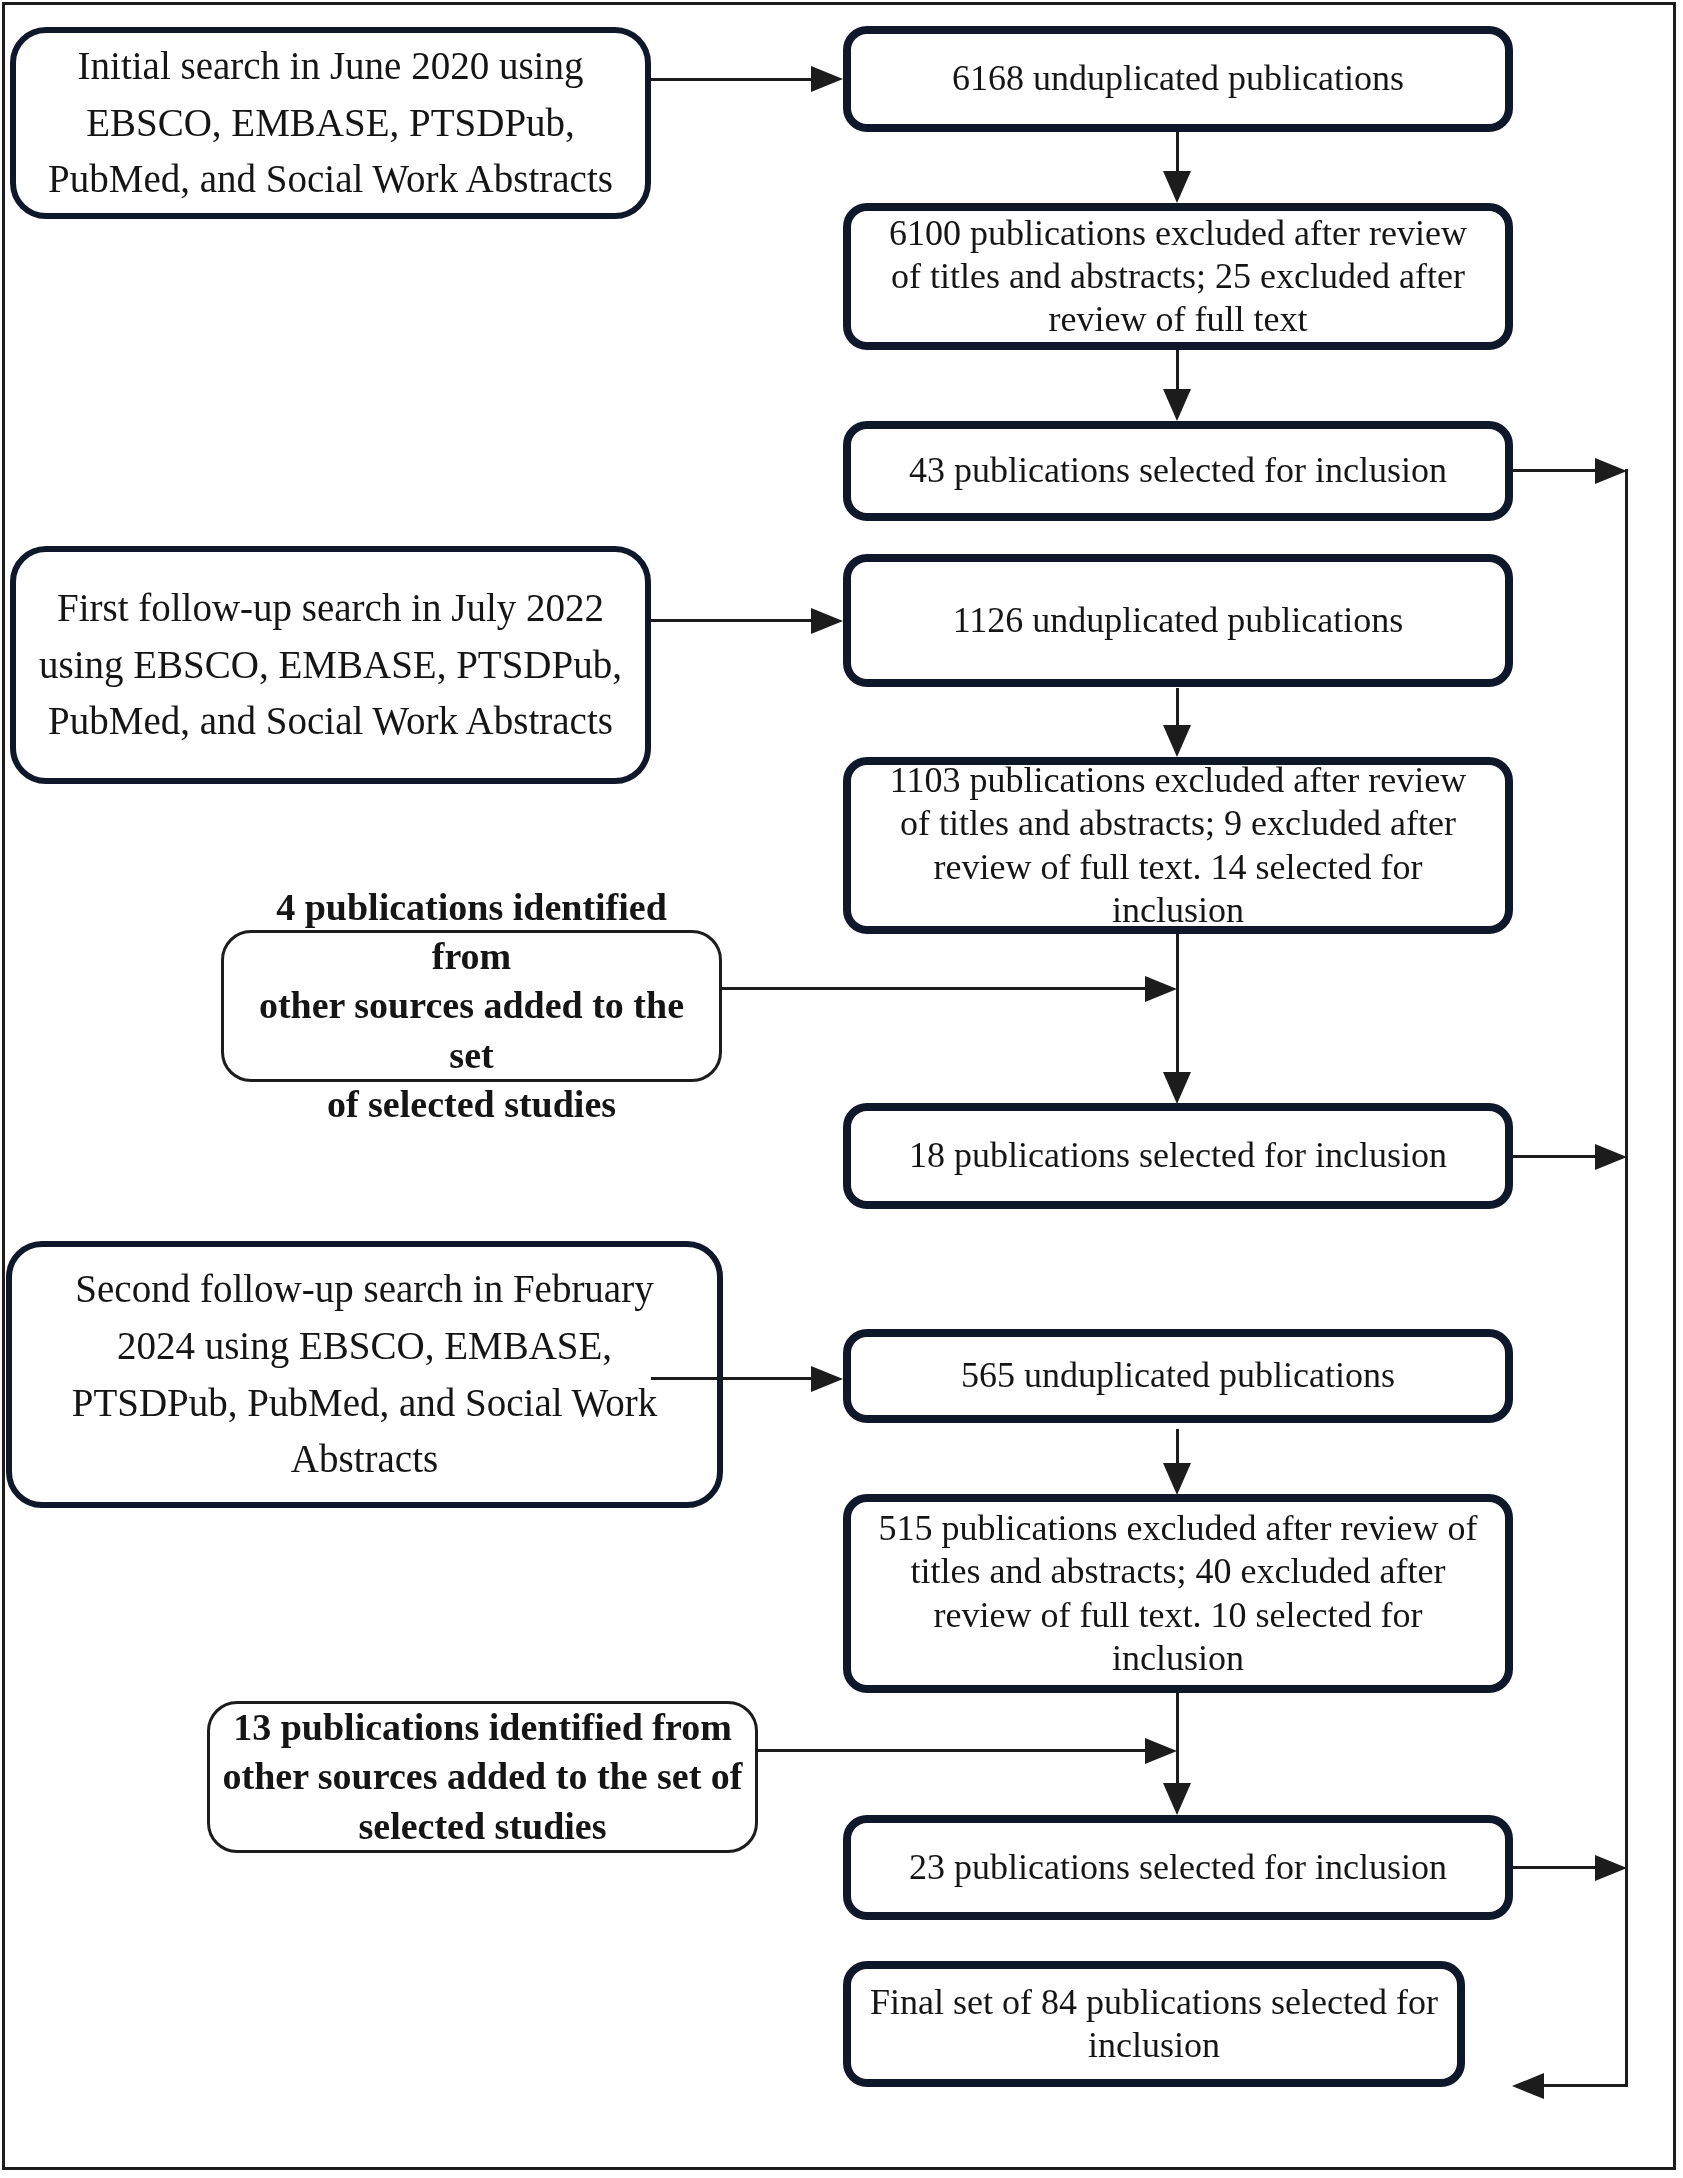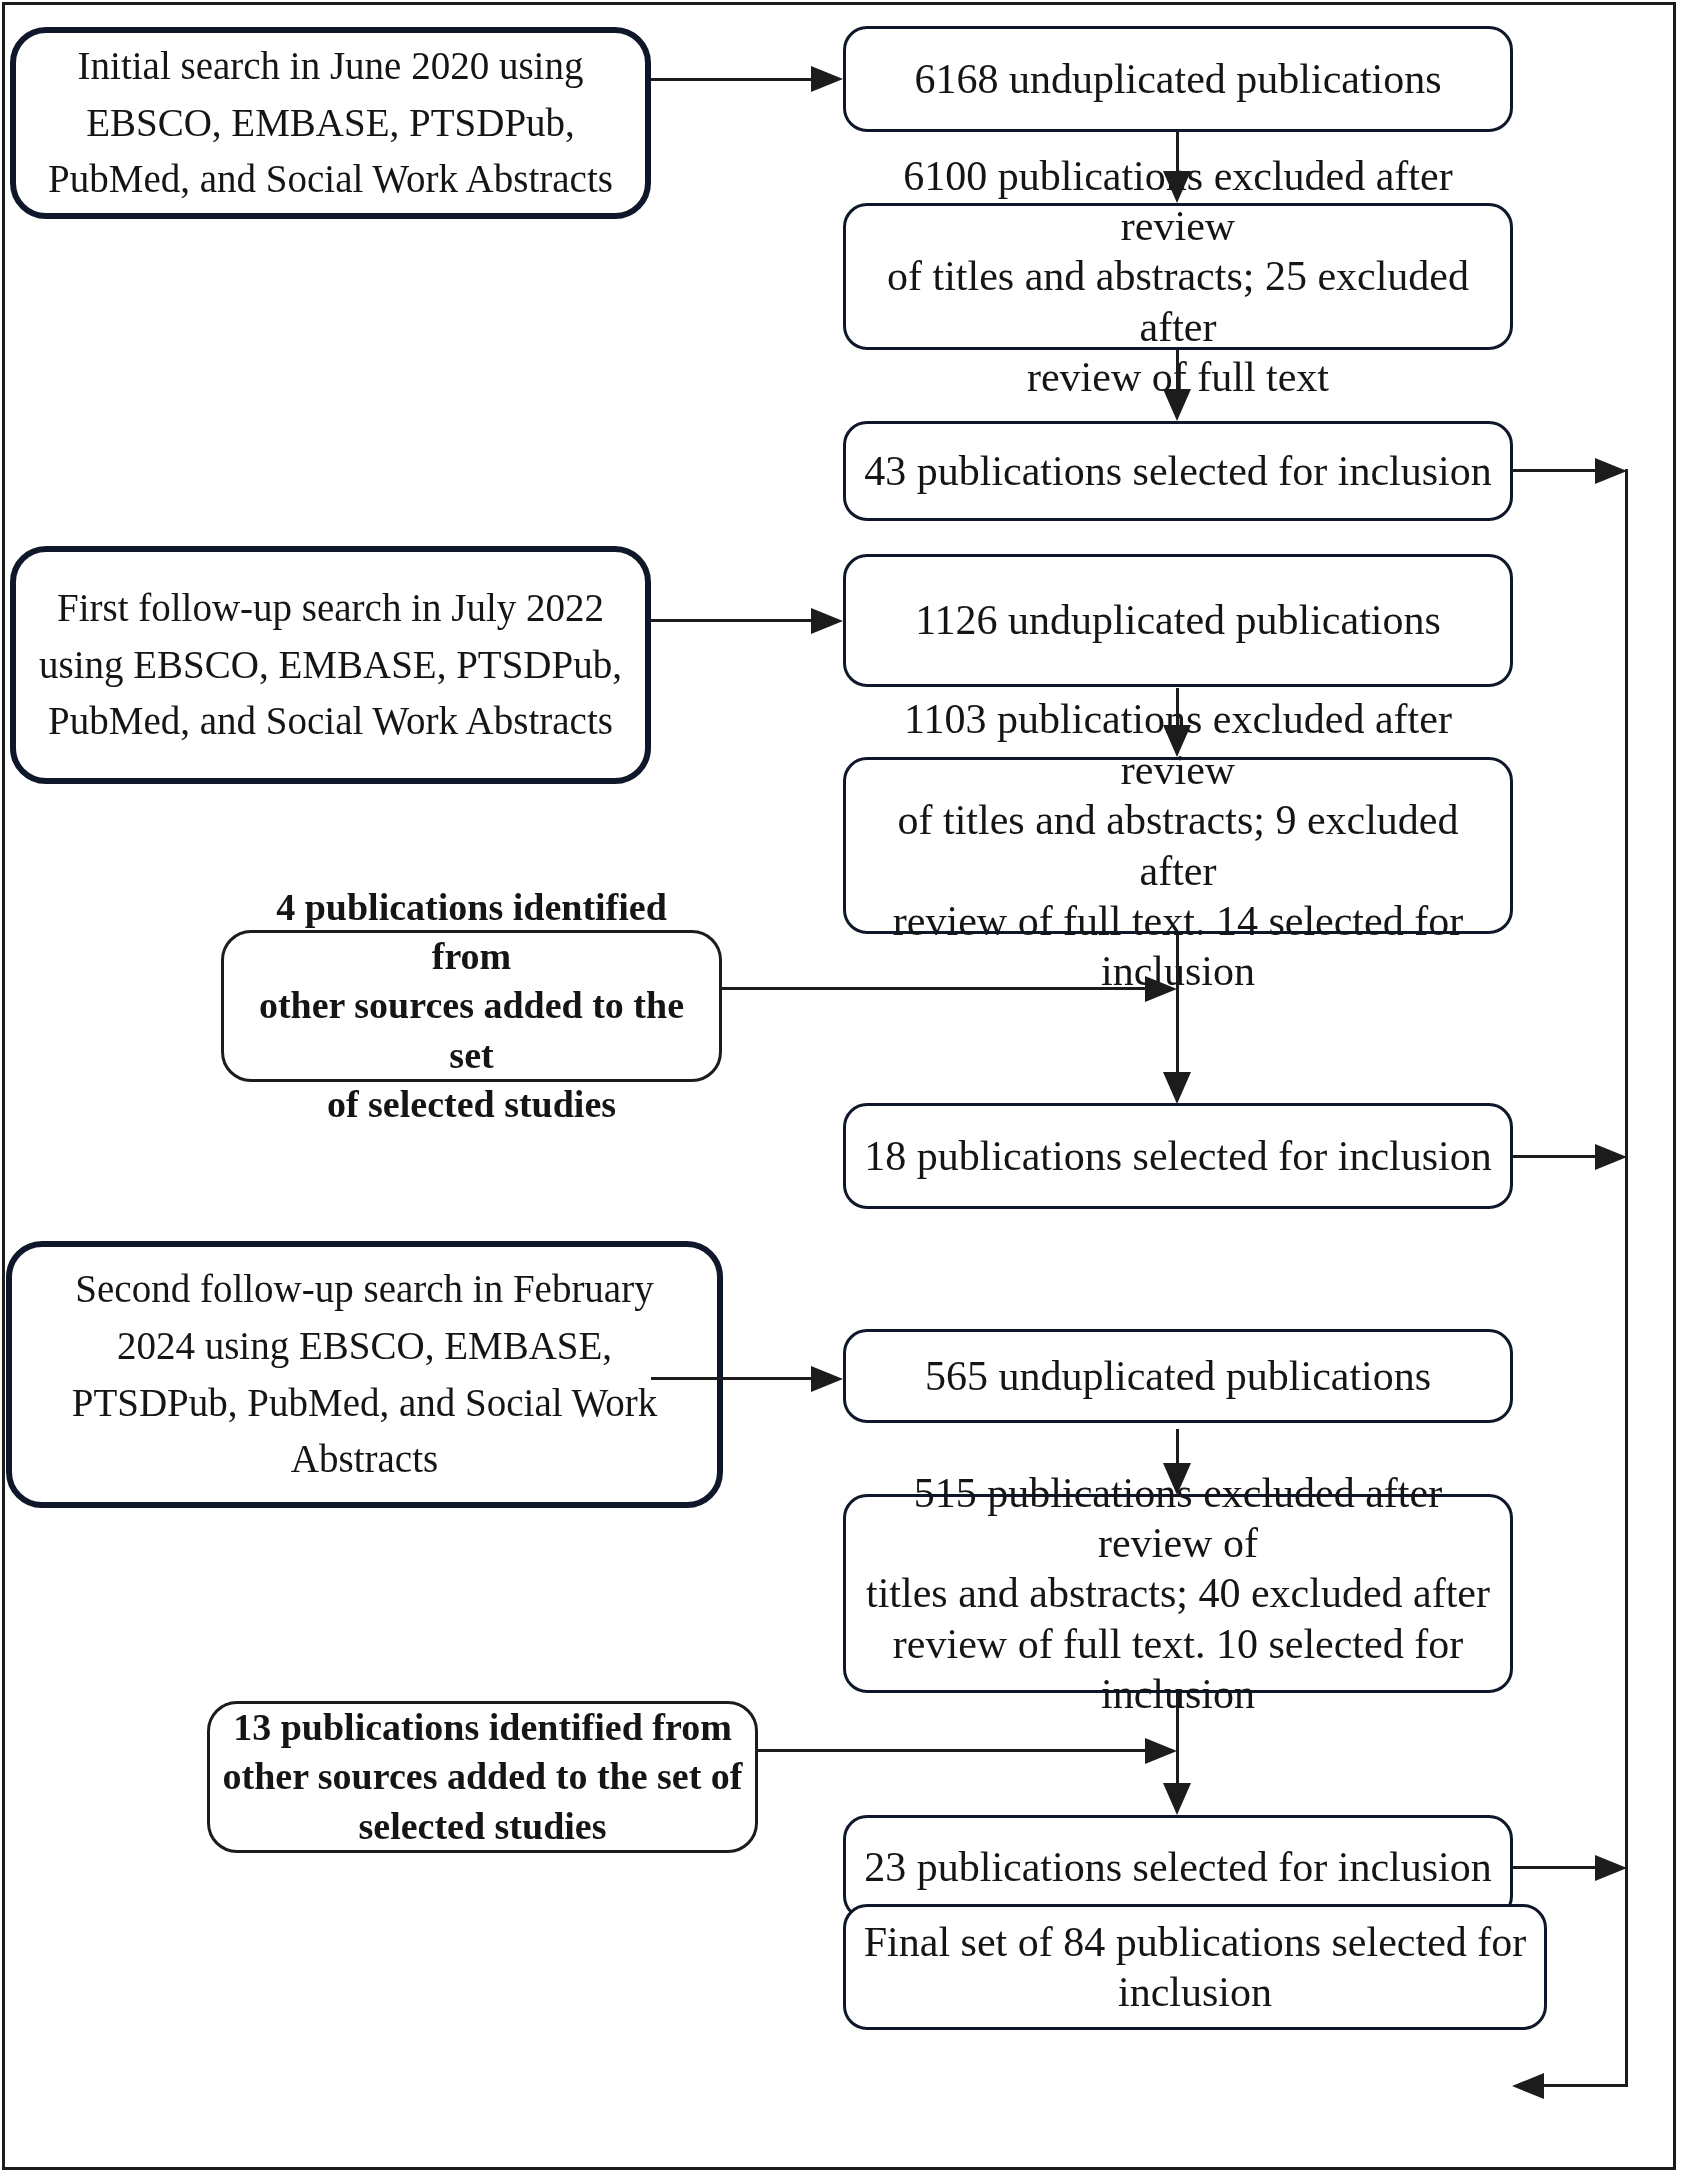--- a/index.html
+++ b/index.html
@@ -17,21 +17,21 @@
   }
   .node{
     position:absolute;
     display:flex;align-items:center;justify-content:center;
     text-align:center;
     background:#ffffff;
     box-sizing:border-box;
     white-space:pre-line;
     padding:4px 12px;
   }
-  .n-black{border:3px solid #0f172a;border-radius:24px;font-size:42px;line-height:1.2;}
+  .n-black{border:8px solid #0f172a;border-radius:24px;font-size:36px;line-height:1.2;}
   .n-gray{border:6px solid #0f172a;border-radius:36px;font-size:39px;line-height:1.45;}
   .n-side{border:3px solid #1c1c1c;border-radius:30px;font-size:38px;line-height:1.3;font-weight:bold;}
   .hline,.vline{position:absolute;background:#1c1c1c;}
   .hline{height:3px;}
   .vline{width:3px;}
   .arr{position:absolute;width:0;height:0;}
   .arr-r{border-top:13px solid transparent;border-bottom:13px solid transparent;border-left:32px solid #1c1c1c;}
   .arr-l{border-top:13px solid transparent;border-bottom:13px solid transparent;border-right:32px solid #1c1c1c;}
   .arr-d{border-left:14px solid transparent;border-right:14px solid transparent;border-top:32px solid #1c1c1c;}
 </style>
@@ -69,21 +69,21 @@
 of titles and abstracts; 9 excluded after
 review of full text. 14 selected for
 inclusion</div>
   <div class="node n-black" style="left:843px;top:1103px;width:670px;height:106px">18 publications selected for inclusion</div>
   <div class="node n-black" style="left:843px;top:1329px;width:670px;height:94px">565 unduplicated publications</div>
   <div class="node n-black" style="left:843px;top:1494px;width:670px;height:199px">515 publications excluded after review of
 titles and abstracts; 40 excluded after
 review of full text. 10 selected for
 inclusion</div>
   <div class="node n-black" style="left:843px;top:1815px;width:670px;height:105px">23 publications selected for inclusion</div>
-  <div class="node n-black" style="left:843px;top:1904px;width:704px;height:126px">Final set of 84 publications selected for
+  <div class="node n-black" style="left:843px;top:1961px;width:622px;height:126px">Final set of 84 publications selected for
 inclusion</div>
 
   <div class="hline" style="left:651px;top:78px;width:162px"></div>
   <div class="arr arr-r" style="left:811px;top:66px"></div>
 
   <div class="vline" style="left:1176px;top:132px;height:41px"></div>
   <div class="arr arr-d" style="left:1163px;top:171px"></div>
 
   <div class="vline" style="left:1176px;top:350px;height:41px"></div>
   <div class="arr arr-d" style="left:1163px;top:389px"></div>

